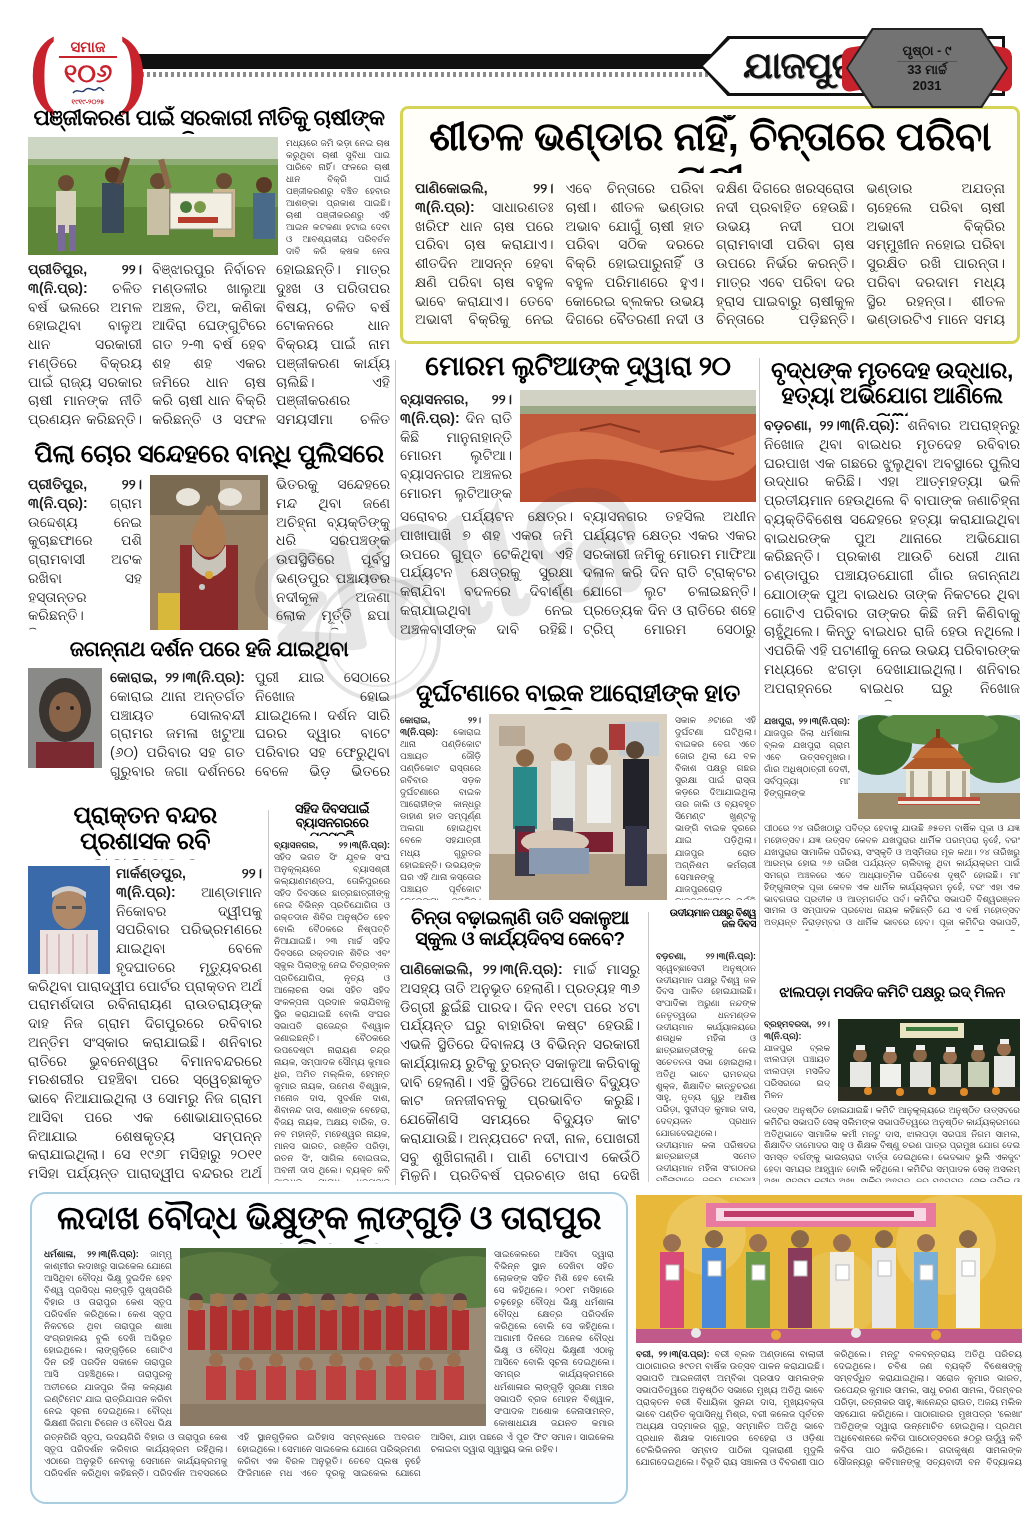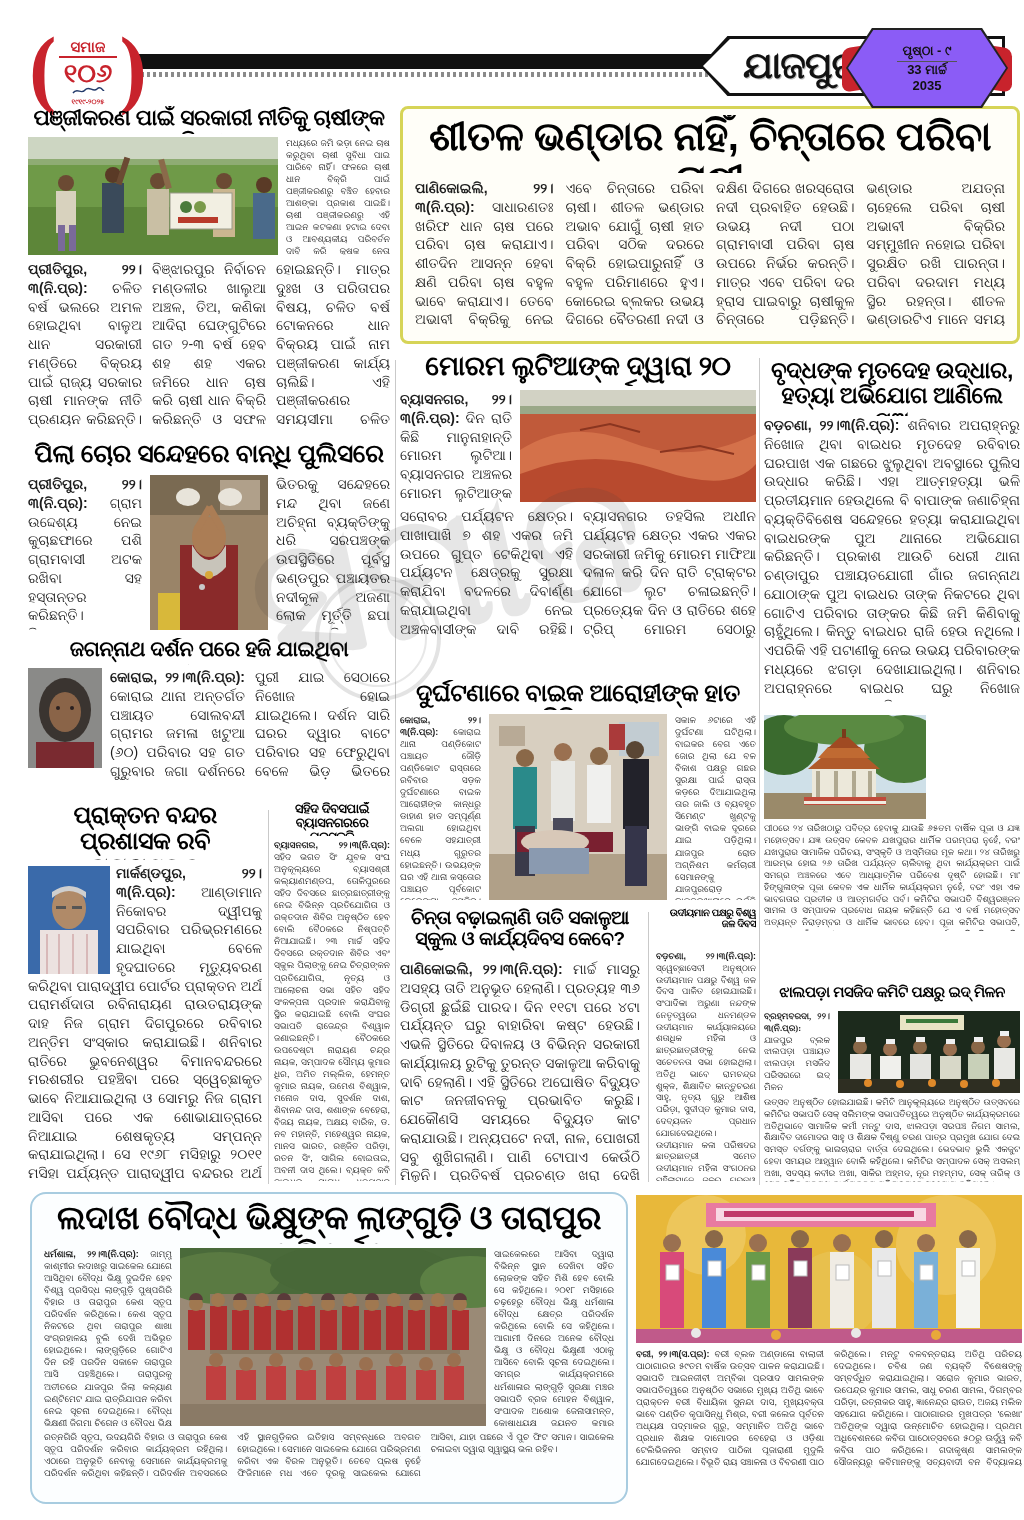--- a/index.html
+++ b/index.html
@@ -22,21 +22,21 @@
   .banner .inner{position:absolute;inset:3px;background:#fff;
      clip-path:polygon(0 50%,9% 0,100% 0,100% 100%,9% 100%);
      display:flex;align-items:center;justify-content:flex-start;padding-left:40px;box-sizing:border-box;}
   .banner-title{font-size:37px;font-weight:900;color:#111;letter-spacing:-1px;text-shadow:1px 1px 0 #bbb;}
   .badge-wrap{position:absolute;left:846px;top:28px;width:162px;height:80px;z-index:4;}
   .ribbon{position:absolute;top:18px;width:36px;height:44px;background:#c8232c;border-radius:8px;}
   .ribbon.l{left:-4px;transform:skewY(-8deg);}
   .ribbon.r{right:-4px;transform:skewY(8deg);}
   .hex-outer{position:absolute;inset:0;background:#222;
      clip-path:polygon(16% 0,84% 0,100% 50%,84% 100%,16% 100%,0 50%);}
-  .hex-inner{position:absolute;inset:2px;background:#8b5cf6;
+  .hex-inner{position:absolute;inset:2px;background:#737373;
      clip-path:polygon(16% 0,84% 0,100% 50%,84% 100%,16% 100%,0 50%);
      display:flex;flex-direction:column;align-items:center;justify-content:center;gap:1px;}
   .badge-page{font-size:13px;font-weight:700;color:#111;border-bottom:1px solid #555;padding:0 6px 2px;}
   .badge-date{font-size:13px;font-weight:700;color:#111;line-height:1.15;text-align:center;}
   
   .article{position:absolute;overflow:hidden;}
   .hl{font-weight:900;color:#000;text-align:center;line-height:1.08;letter-spacing:-0.5px;overflow:hidden;}
   .body{font-size:14px;line-height:1.34;text-align:justify;color:#1c1c1c;overflow:hidden;}
   .dl{font-weight:700;}
   .cols2{column-count:2;column-gap:10px;}
@@ -84,21 +84,21 @@
       <span class="banner-title">ଯାଜପୁର</span>
     </div>
   </div>
   <div class="badge-wrap">
     <div class="ribbon l"></div>
     <div class="ribbon r"></div>
     <div class="hex-outer"></div>
     <div class="hex-inner">
       <span class="badge-page">ପୃଷ୍ଠା - ୯</span>
       <span class="badge-date">33 ମାର୍ଚ୍ଚ</span>
-      <span class="badge-date">2035</span>
+      <span class="badge-date">2031</span>
     </div>
   </div>
 
   <div class="wm">ସମାଜ</div>
   <div class="wm-seal"></div>
 
   <div class="vrule" style="left:395px;top:360px;height:825px;"></div>
   <div class="vrule" style="left:759px;top:358px;height:827px;"></div>
   <div class="vrule" style="left:268px;top:810px;height:374px;"></div>
   <div class="vrule" style="left:648px;top:912px;height:270px;"></div>
@@ -294,20 +294,23 @@
 
   <div class="article" style="left:764px;top:358px;width:256px;height:350px;">
     <div class="hl" style="font-size:23px;height:58px;">ବୃଦ୍ଧଙ୍କ ମୃତଦେହ ଉଦ୍ଧାର, ହତ୍ୟା ଅଭିଯୋଗ ଆଣିଲେ ପୁଅ</div>
     <div class="body" style="height:286px;margin-top:0;">
       <span class="dl">ବଡ଼ଚଣା, ୨୨।୩(ନି.ପ୍ର): </span><span>ଶନିବାର ଅପରାହ୍ନରୁ ନିଖୋଜ ଥିବା ବାଇଧର ମୃତଦେହ ରବିବାର ଘରପାଖ ଏକ ଗଛରେ ଝୁଲୁଥିବା ଅବସ୍ଥାରେ ପୁଲିସ ଉଦ୍ଧାର କରିଛି। ଏହା ଆତ୍ମହତ୍ୟା ଭଳି ପ୍ରତୀୟମାନ ହେଉଥିଲେ ବି ବାପାଙ୍କ ଜଣାଚିହ୍ନା ବ୍ୟକ୍ତିବିଶେଷ ସନ୍ଦେହରେ ହତ୍ୟା କରାଯାଇଥିବା ବାଇଧରଙ୍କ ପୁଅ ଥାନାରେ ଅଭିଯୋଗ କରିଛନ୍ତି। ପ୍ରକାଶ ଆଉଚି ଧେରୀ ଥାନା ଚଣ୍ଡାପୁର ପଞ୍ଚାୟତଯୋଗୀ ଗାଁର ଜଗନ୍ନାଥ ଯୋଠାଙ୍କ ପୁଅ ବାଇଧର ତାଙ୍କ ନିକଟରେ ଥିବା ଗୋଟିଏ ପରିବାର ତାଙ୍କର କିଛି ଜମି କିଣିବାକୁ ଚାହୁଁଥିଲେ। କିନ୍ତୁ ବାଇଧର ରାଜି ହେଉ ନଥିଲେ। ଏପରିକି ଏହି ପଟାଣୀକୁ ନେଇ ଉଭୟ ପରିବାରଙ୍କ ମଧ୍ୟରେ ଝଗଡ଼ା ଦେଖାଯାଇଥିଲା। ଶନିବାର ଅପରାହ୍ନରେ ବାଇଧର ଘରୁ ନିଖୋଜ ହୋଇଯାଇଥିଲେ। ପରିବାର ଲୋକେ ତାଙ୍କୁ ବିଭିନ୍ନ ସ୍ଥାନରେ ଖୋଜାଖୋଜି କରିଥିଲେ ମଧ୍ୟ ପତା ପାଇ ନଥିଲେ। ରବିବାର ସକାଳୁ ଘରଠାରୁ କିଛି ଦୂରରେ ଥିବା ଗଛରେ ବାଇଧର ଝୁଲୁଥିବା ଗ୍ରାମବାସୀ ଦେଖିଥିଲେ। ବାଇଧରଙ୍କ ମୃତ୍ୟୁକୁ ଏକ ଷଡ଼ଯନ୍ତ୍ର ବୋଲି କହି ପୁଅ ଥାନାରେ ଲିଖିତ ଅଭିଯୋଗ କରିଛନ୍ତି। ପୁଲିସ ମୃତଦେହ ଜବତ କରି ହତ୍ୟା ନା ଆତ୍ମହତ୍ୟା ତଦନ୍ତ ଆରମ୍ଭ କରିଛି। ଯାଜପୁର ଏସଡିପିଓ ଘଟଣାସ୍ଥଳରେ ପହଞ୍ଚି ତଦନ୍ତ କରିଥିଲେ। ଏଫଆଇଆର ଭିତ୍ତିରେ ସନ୍ଦିଗ୍ଧଙ୍କୁ ଅଟକ ରଖାଯାଇଛି। ପରେ ମୃତଦେହ ବ୍ୟବଚ୍ଛେଦ ପାଇଁ ବଡ଼ଚଣା ଗୋଷ୍ଠୀ ସ୍ୱାସ୍ଥ୍ୟକେନ୍ଦ୍ରକୁ ପଠାଯାଇଥିଲା। ବ୍ୟବଚ୍ଛେଦ ପରେ ପରିବାର ଲୋକଙ୍କୁ ମୃତଦେହ ହସ୍ତାନ୍ତର କରାଯାଇଛି। କିଛି ସମୟ ପରେ ଧେରୀ ଥାନାଧିକାରୀ ଦାୟରଖାନାରେ ଲୋକଙ୍କୁ ବୁଝାସୁଝା କରିଥିଲେ।</span>
     </div>
   </div>
 
   <div class="article" style="left:764px;top:712px;width:256px;height:268px;">
     <div class="row" style="margin-top:3px;">
+      <div class="body" style="width:86px;height:104px;font-size:9px;">
+        <span class="dl">ଯଖପୁରା, ୨୨।୩(ନି.ପ୍ର): </span><span>ଯାଜପୁର ଜିଲା ଧର୍ମଶାଳା ବ୍ଲକ ଯଖପୁରା ଗ୍ରାମ ଏବେ ଉତ୍ସବମୁଖର। ଗାଁର ଅଧିଷ୍ଠାତ୍ରୀ ଦେବୀ, ସର୍ବପୂଜ୍ୟା ମା' ହିଙ୍ଗୁଳାଙ୍କ</span>
+      </div>
       <span class="ph" style="width:162px;height:104px;">
         <svg viewBox="0 0 162 104" preserveAspectRatio="none">
           <rect width="162" height="104" fill="#cfe0e8"></rect>
           <ellipse cx="20" cy="30" rx="34" ry="30" fill="#3a6a2e"></ellipse>
           <ellipse cx="140" cy="34" rx="40" ry="34" fill="#4a7a38"></ellipse>
           <ellipse cx="80" cy="12" rx="60" ry="18" fill="#5a8a42"></ellipse>
           <rect y="78" width="162" height="26" fill="#9a8a6a"></rect>
           <rect x="48" y="52" width="64" height="30" fill="#ece8da"></rect>
           <rect x="52" y="56" width="4" height="26" fill="#b0a890"></rect>
             <rect x="70" y="56" width="4" height="26" fill="#b0a890"></rect>
@@ -320,21 +323,21 @@
           <rect x="40" y="82" width="82" height="8" fill="#c04a3a"></rect>
           <rect x="40" y="86" width="82" height="3" fill="#f0ece0"></rect>
         </svg>
       </span>
     </div>
     <div class="body" style="height:108px;font-size:8.8px;margin-top:4px;">ପୀଠରେ ୨୪ ତାରିଖଠାରୁ ପବିତ୍ର ହେବାକୁ ଯାଉଛି ୬୫ତମ ବାର୍ଷିକ ପୂଜା ଓ ଯଜ୍ଞ ମହୋତ୍ସବ। ଯଜ୍ଞ ଉତ୍ସବ କେବଳ ଯଖପୁରାର ଧାର୍ମିକ ପରମ୍ପରା ନୁହେଁ, ବରଂ ଯଖପୁରାର ସାମାଜିକ ପରିଚୟ, ସଂସ୍କୃତି ଓ ଅସ୍ମିତାର ମୂଳ କଥା। ୨୪ ତାରିଖରୁ ଆରମ୍ଭ ହୋଇ ୨୬ ତାରିଖ ପର୍ଯ୍ୟନ୍ତ ଚାଲିବାକୁ ଥିବା କାର୍ଯ୍ୟକ୍ରମ ପାଇଁ ସମଗ୍ର ଅଞ୍ଚଳରେ ଏବେ ଆଧ୍ୟାତ୍ମିକ ପରିବେଶ ଦୃଷ୍ଟି ହୋଇଛି। ମା' ହିଙ୍ଗୁଳାଙ୍କ ପୂଜା କେବଳ ଏକ ଧାର୍ମିକ କାର୍ଯ୍ୟକ୍ରମ ନୁହେଁ, ବରଂ ଏହା ଏକ ଭାବଗତାର ପ୍ରତୀକ ଓ ଆତ୍ମଗର୍ବର ପର୍ବ। କମିଟିର ସଭାପତି ବିଶ୍ୱରଞ୍ଜନ ସାମଲ ଓ ସମ୍ପାଦକ ପ୍ରବୋଧ ନାୟକ କହିଛନ୍ତି ଯେ ଏ ବର୍ଷ ମହୋତ୍ସବ ଅତ୍ୟନ୍ତ ନିରାଡ଼ମ୍ବର ଓ ଧାର୍ମିକ ଭାବରେ ହେବ। ପୂଜା କମିଟିର ସଭାପତି, ସମ୍ପାଦକ, ଗାଁ ମୁରବୀଙ୍କ ତତ୍ତ୍ୱାବଧାନରେ ସମସ୍ତ କାର୍ଯ୍ୟ ପରିଚାଳିତ ହେଉଛି।</div>
   </div>
 
   <div class="article" style="left:764px;top:984px;width:256px;height:198px;">
     <div class="hl" style="font-size:15px;height:20px;">ଝାଲପଡ଼ା ମସଜିଦ କମିଟି ପକ୍ଷରୁ ଇଦ୍ ମିଳନ</div>
-    <div class="row" style="margin-top:7px;font-family:Liberation Serif, serif;">
+    <div class="row" style="margin-top:15px;">
       <div class="body" style="width:66px;height:82px;font-size:8.8px;">
         <span class="dl">ବ୍ରହ୍ମବରଦା, ୨୨।୩(ନି.ପ୍ର): </span><span>ଯାଜପୁର ବ୍ଲକ ଝାଲପଡ଼ା ପଞ୍ଚାୟତ ଝାଲପଡ଼ା ମସଜିଦ ପରିସରରେ ଇଦ୍ ମିଳନ</span>
       </div>
       <span class="ph" style="width:182px;height:82px;">
         <svg viewBox="0 0 182 82" preserveAspectRatio="none">
           <rect width="182" height="82" fill="#1c2a1c"></rect>
           <rect x="62" y="4" width="64" height="15" fill="#e8e4c4"></rect>
           <rect x="68" y="8" width="52" height="4" fill="#3a7a3a"></rect>
           <g>
             <circle cx="22" cy="36" r="7" fill="#8a6848"></circle>

